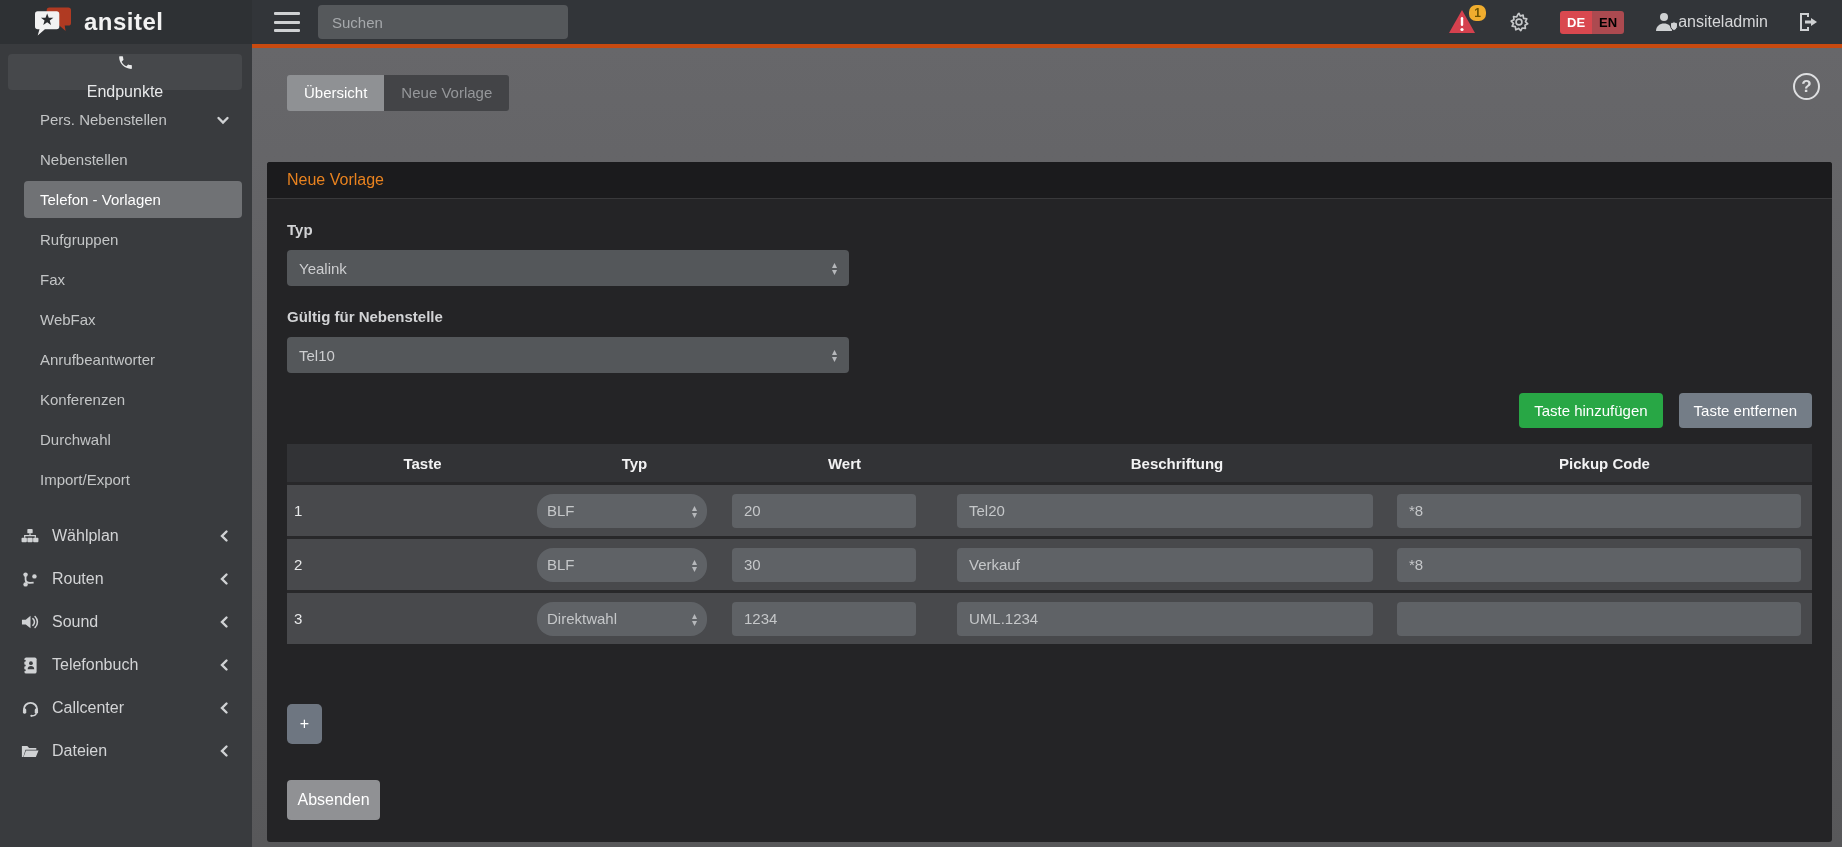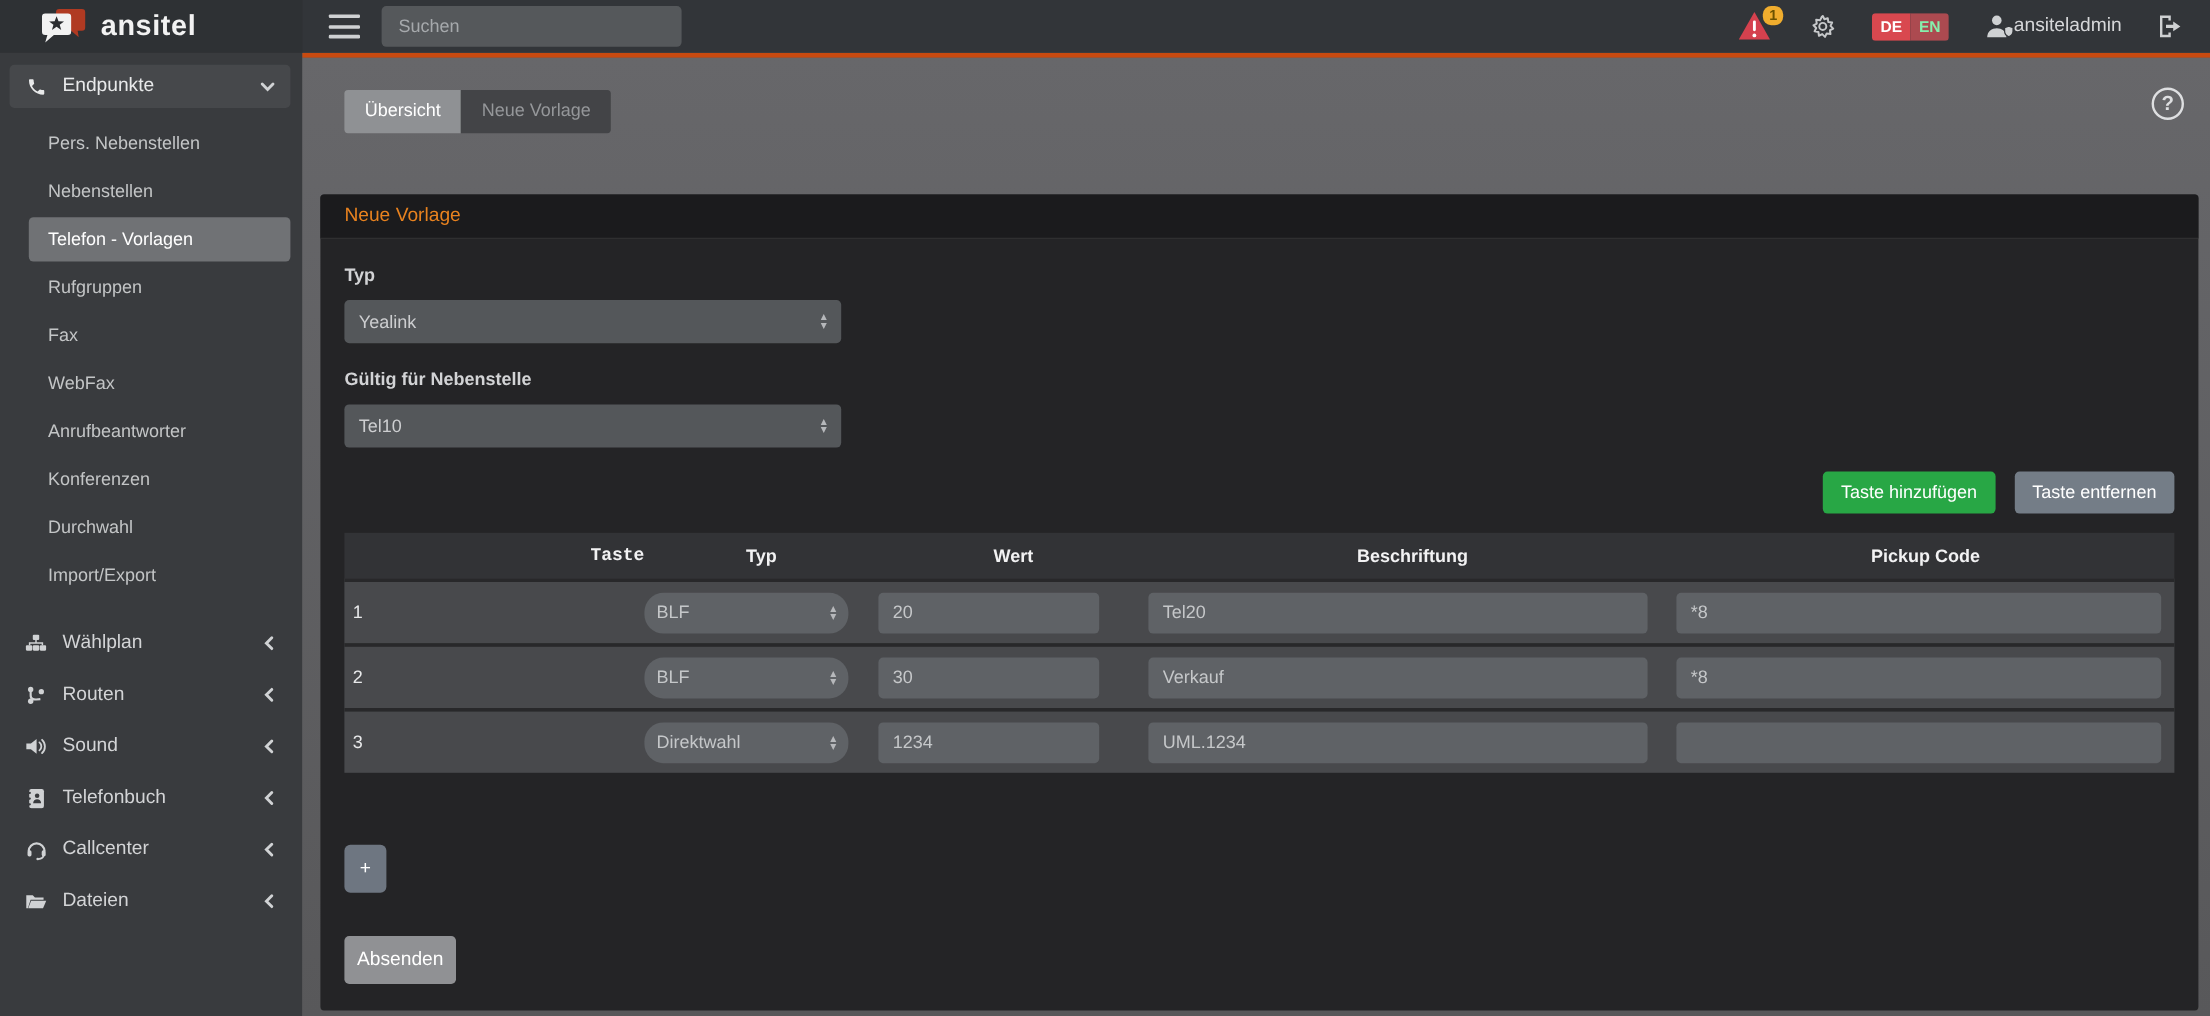--- a/index.html
+++ b/index.html
@@ -16,32 +16,32 @@
   .search-input { margin-left:18px; width:250px; height:34px; background:#55585b; border:none; border-radius:4px;
     color:#dddee0; font-size:15px; padding:0 14px; outline:none; }
   .search-input::placeholder { color:#a6a9ac; }
   .topbar-right { margin-left:auto; display:flex; align-items:center; gap:30px; padding-right:22px; }
   .alert-wrap { position:relative; width:30px; height:26px; }
   .alert-badge { position:absolute; top:-4px; right:-8px; background:#f0ad2e; color:#6b5200;
     font-size:12px; line-height:16px; padding:0 5px; border-radius:7px; font-weight:bold; }
   .gear { color:#c6c8ca; }
   .lang { display:flex; border-radius:3px; overflow:hidden; font-size:13px; font-weight:bold; cursor:pointer; }
   .lang-de { background:#d9484f; color:#ffffff; padding:4px 7px; }
-  .lang-en { background:#ac4a50; color:#86efac; padding:4px 7px; }
+  .lang-en { background:#ac4a50; color:#000000; padding:4px 7px; }
   .user { display:flex; align-items:center; gap:0; color:#d6d7d9; font-size:16px; cursor:pointer; }
   .logout-btn { background:none; border:none; cursor:pointer; display:flex; }
 
   
   .main-row { display:flex; height:803px; }
 
   
   .sidebar { width:252px; background:#393b3e; height:100%; padding:10px 10px 0 8px; flex:none; }
   .group-header { display:flex; align-items:center; gap:12px; height:36px; border-radius:4px;
     color:#e8e9ea; font-size:16px; padding:0 12px; cursor:pointer; }
-  .group-header.open { background:#46484b; }
+  .group-header.open { background:#46484b;flex-direction:column; }
   .group-header .chev { margin-left:auto; display:flex; color:#d0d2d4; }
   .group-header .gicon { width:20px; display:flex; justify-content:center; color:#d0d2d4; }
   .submenu { list-style:none; padding:8px 0 10px 0; }
   .submenu li { height:37px; line-height:37px; margin:3px 0 3px 16px; padding-left:16px; border-radius:4px;
     color:#c3c5c6; font-size:15px; cursor:pointer; }
   .submenu li.active { background:#707275; color:#ffffff; }
   .collapsed-groups .group-header { margin-top:7px; color:#d3d4d6; }
 
   
   .content { flex:1; border-top:4px solid #c84a10; background:linear-gradient(#67676a,#58585a); height:100%; padding:0 10px 0 15px; }
@@ -51,35 +51,35 @@
   .tab.inactive { background:#434447; color:#95979a; border-radius:0 3px 3px 0; }
   .help-circle { position:absolute; right:12px; top:-2px; width:27px; height:27px; border:2px solid #dedfe1;
     border-radius:50%; color:#dedfe1; font-size:17px; font-weight:bold; display:flex; align-items:center; justify-content:center; cursor:pointer; }
 
   
   .panel { margin-top:51px; background:#242426; border-radius:3px; height:680px; }
   .panel-header { height:37px; background:#1b1b1d; border-bottom:1px solid #39393b; border-radius:3px 3px 0 0;
     display:flex; align-items:center; padding:0 20px; color:#e8821f; font-size:16px; }
   .panel-body { padding:0 20px 10px 20px; }
   .form-label { margin-top:22px; color:#d2d3d5; font-size:15px; font-weight:bold; }
-  .select-box { margin-top:12px; width:414px; height:36px; background:#54575a; border-radius:4px;
+  .select-box { margin-top:12px; width:562px; height:36px; background:#54575a; border-radius:4px;
     display:flex; align-items:center; color:#cdced0; font-size:15px; padding:0 12px; cursor:pointer; }
   .select-box .sel-arrows, .mini-select .sel-arrows { margin-left:auto; display:flex; flex-direction:column; line-height:7px; font-size:10px; color:#b6b8bb; }
 
   .btn-row { margin-top:20px; display:flex; justify-content:flex-end; gap:16px; }
   .btn { border:none; border-radius:4px; height:35px; padding:0 15px; font-size:15px; color:#ffffff; cursor:pointer; }
   .btn-green { background:#28a745; }
   .btn-slate { background:#747d87; }
 
   
   .ktable { margin-top:16px; }
   .krow { display:grid; grid-template-columns:250px 195px 225px 440px 1fr; align-items:center; }
   .khead { background:#323336; height:38px; color:#f2f2f3; font-size:15px; font-weight:bold; }
   .khead > div { text-align:center; }
-  .khead > div:first-child { text-align:right; padding-left:21px;font-family:Liberation Mono, monospace; }
+  .khead > div:first-child { text-align:center; padding-left:21px; }
   .kdata { background:#48494c; height:54px; border-top:3px solid #28282a; color:#e8e9ea; font-size:15px; }
   .kdata > div:first-child { padding-left:7px; }
   .mini-select { width:170px; height:34px; background:#5f6266; border-radius:16px; display:flex; align-items:center;
     color:#c5c7c9; font-size:15px; padding:0 10px; cursor:pointer; }
   .cell-input { height:34px; background:#5f6266; border:none; border-radius:4px; color:#c5c7c9;
     font-size:15px; padding:0 12px; outline:none; }
   .w-wert { width:184px; } .w-besch { width:416px; } .w-pickup { width:404px; }
 
   .plus-btn { margin-top:60px; width:35px; height:40px; background:#6e7681; border:none; border-radius:5px;
     color:#ffffff; font-size:16px; cursor:pointer; }

